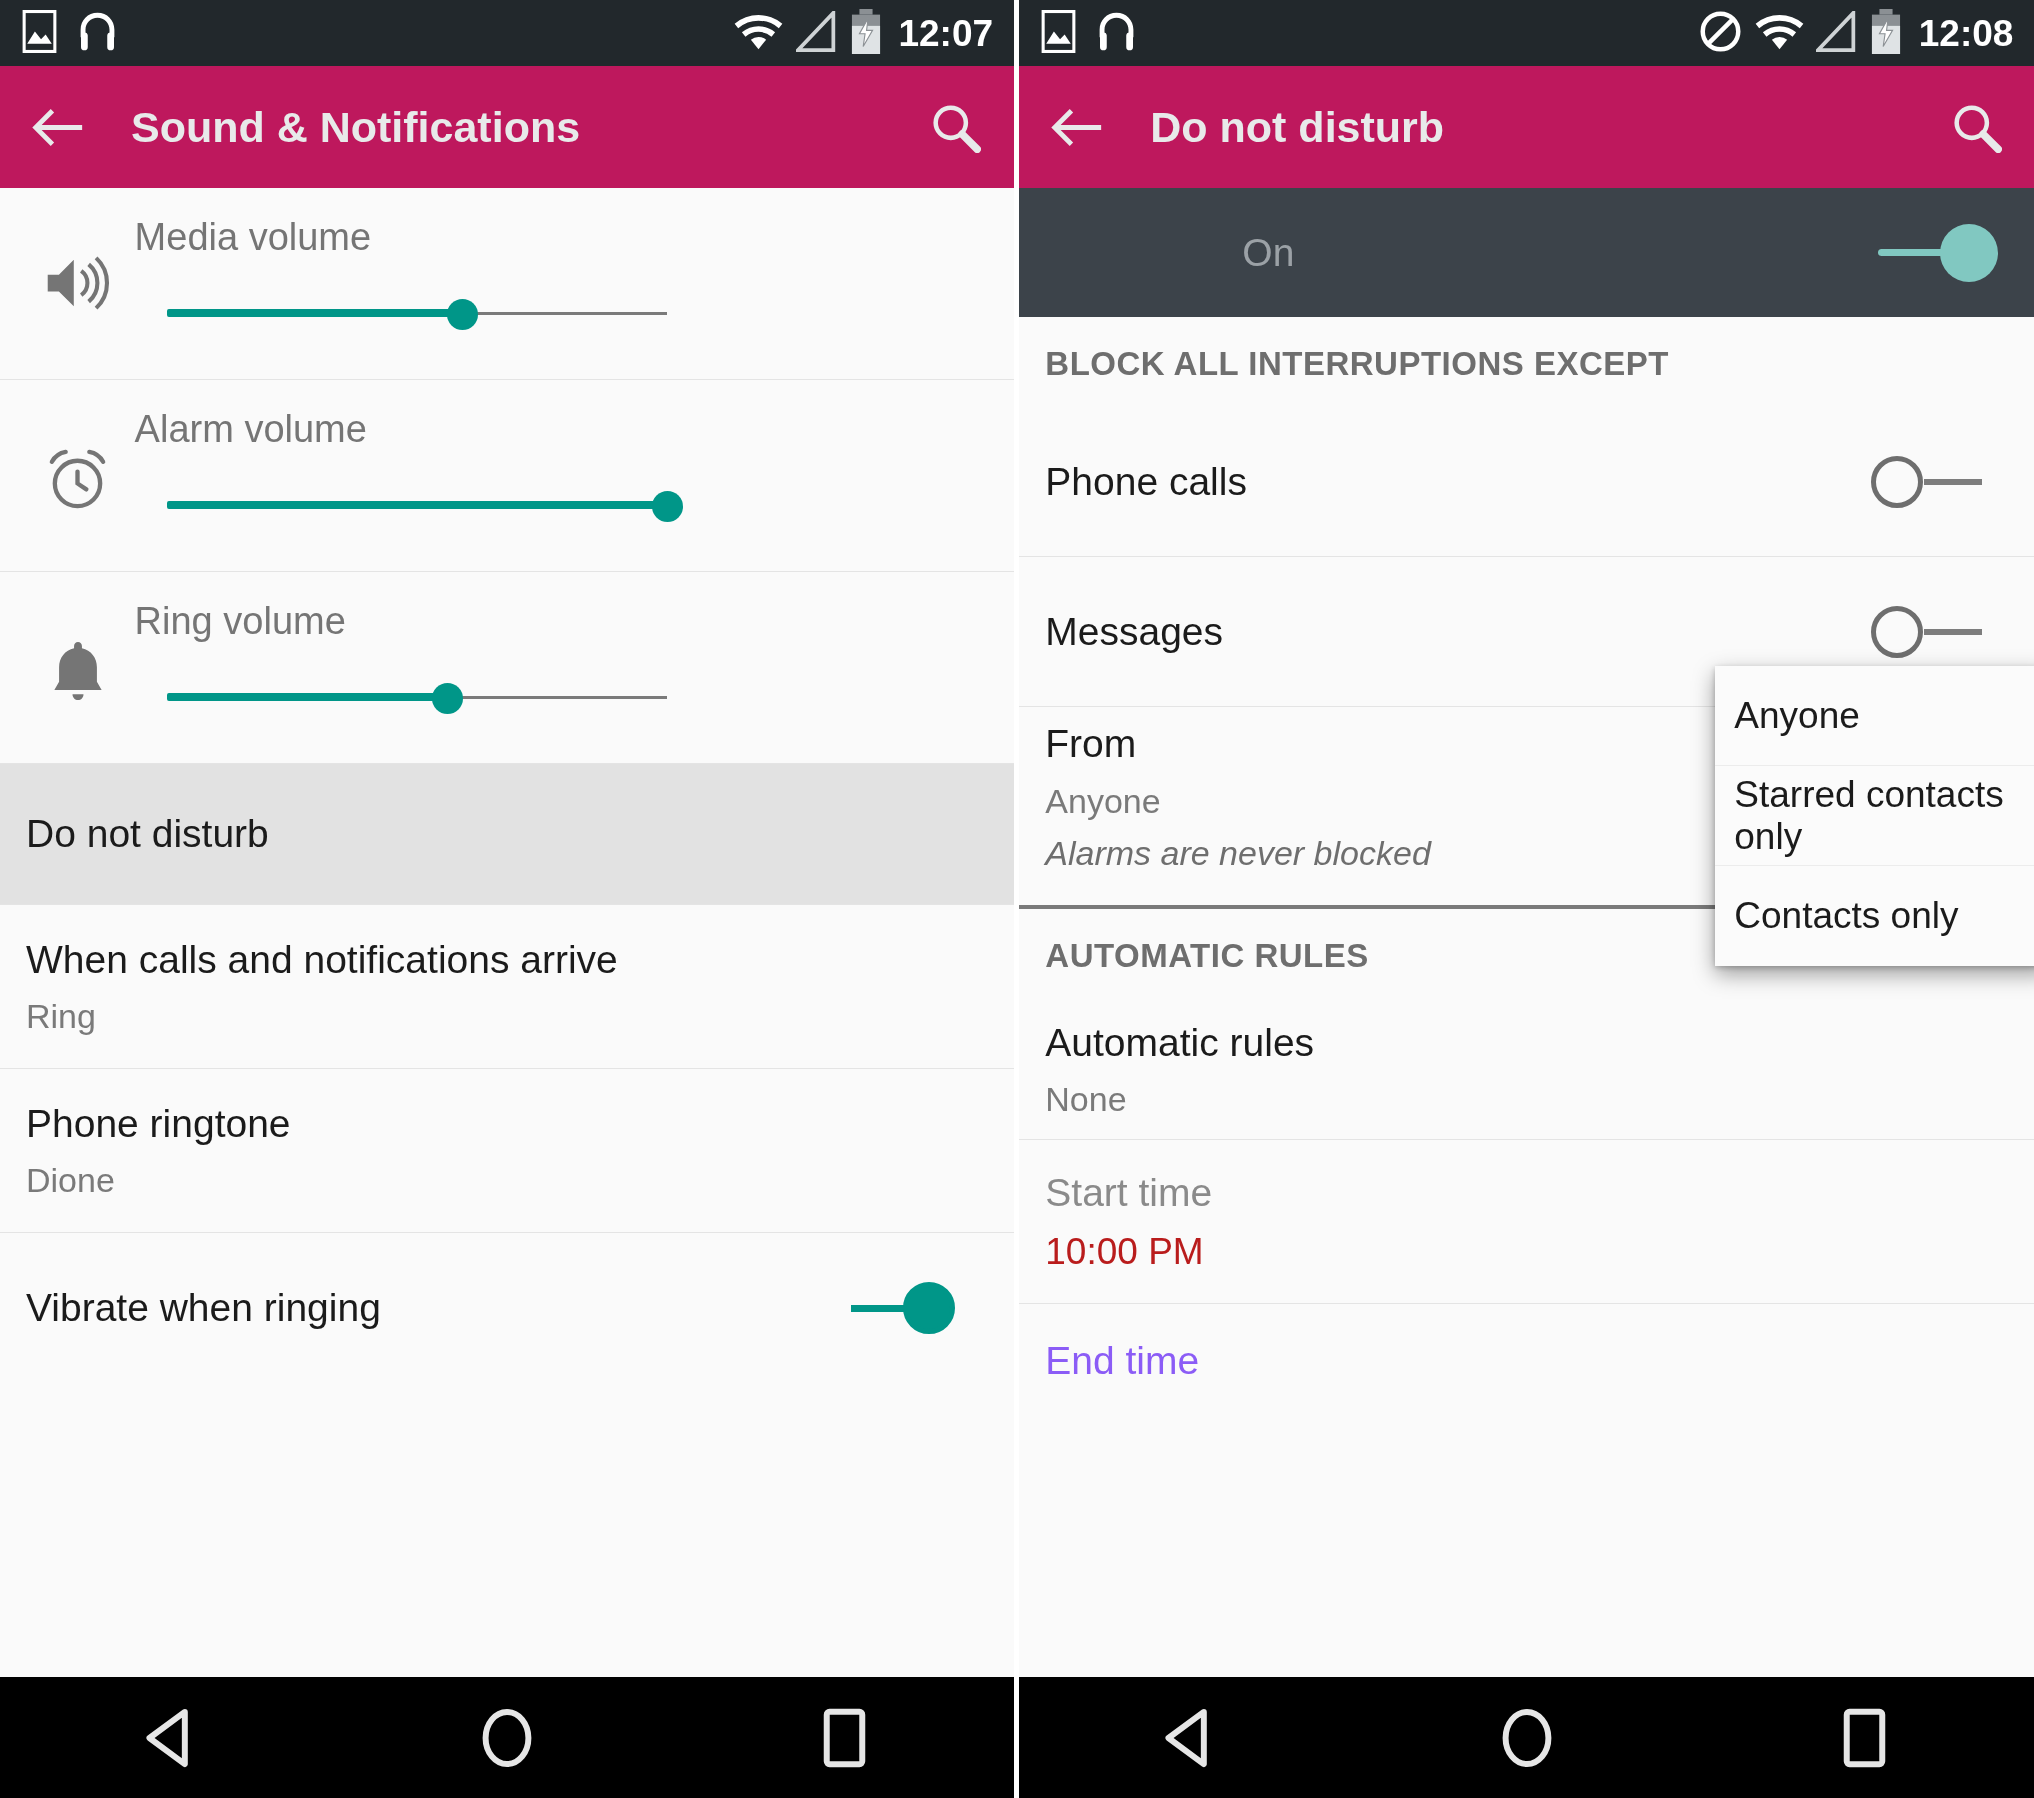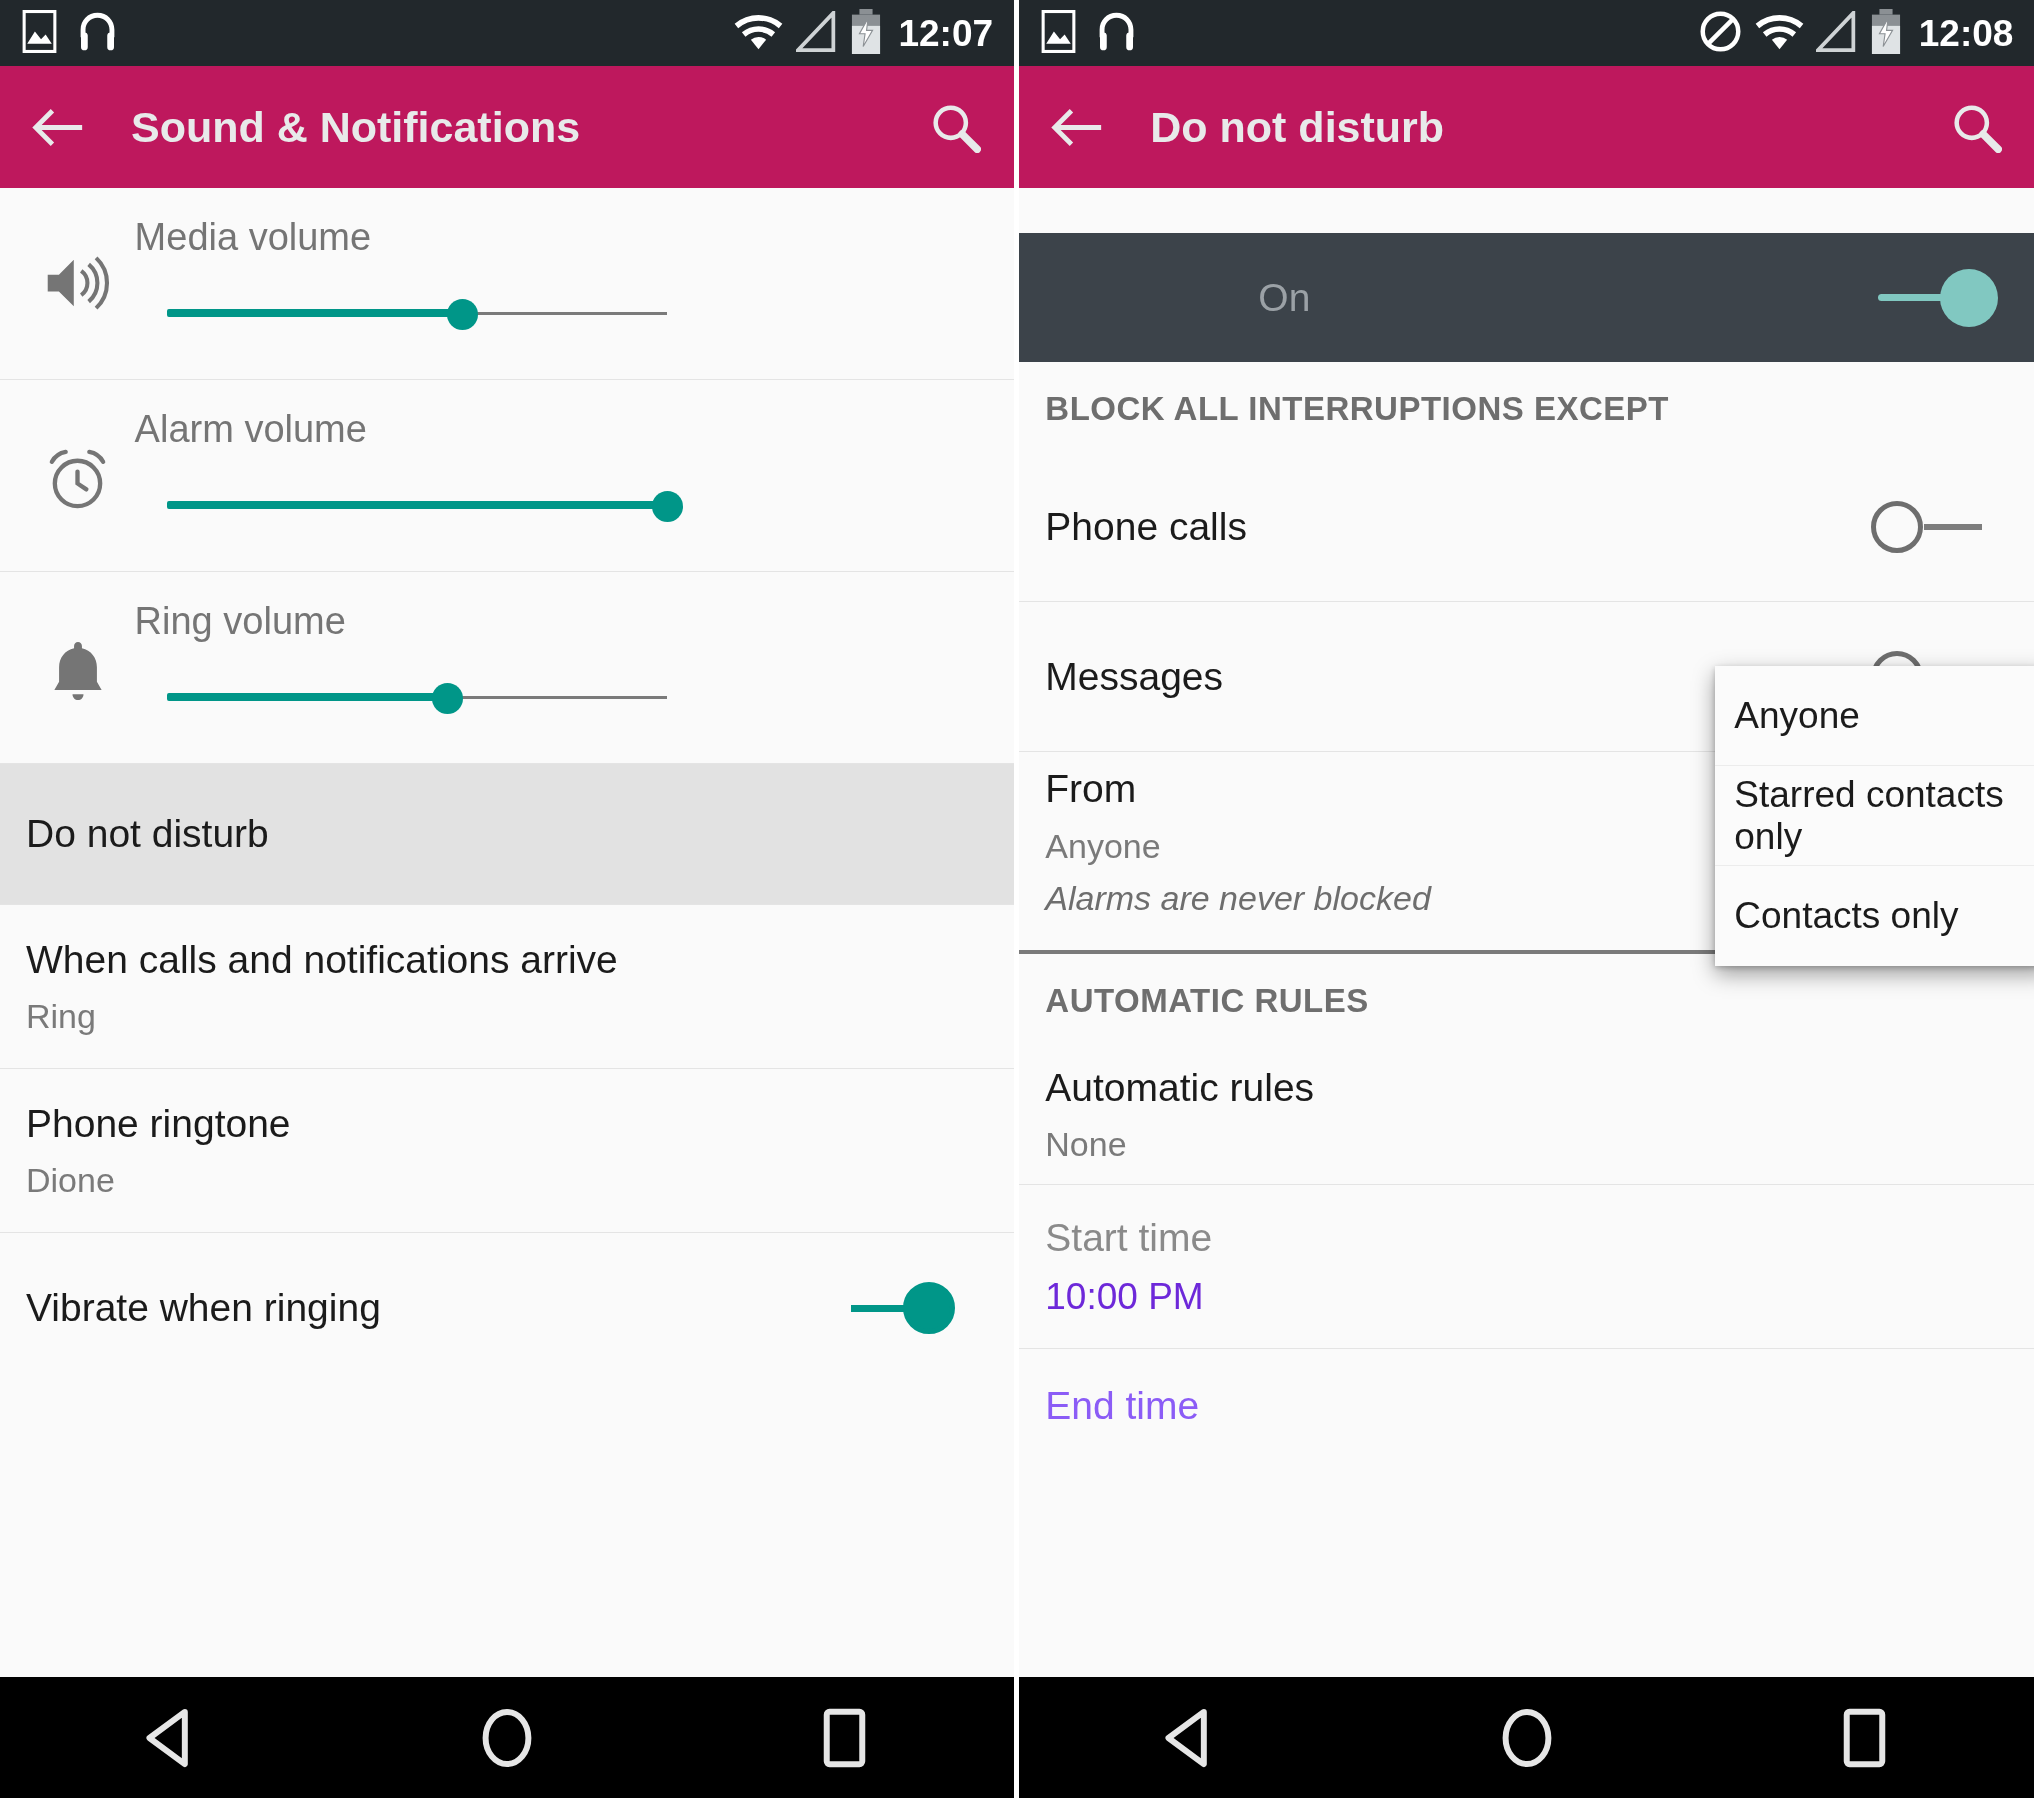--- a/index.html
+++ b/index.html
@@ -84,21 +84,21 @@
   .sw .bar { position:absolute; top:23.4px; width:58px; height:6.6px; background:#7d7d7d; right:0; }
   .sw .knob { position:absolute; top:0px; left:0px; width:52px; height:52px;
               border-radius:50%; border:5.6px solid #6e6e6e; background:transparent;
               box-sizing:border-box; }
   .sw.on .bar { background:#009688; left:0; right:auto; }
   .sw.on .knob { left:52px; background:#009688; border-color:#009688; }
 
   
   .on-strip {
     height:129px; background:#3c434a; display:flex; align-items:center;
-    justify-content:space-between; padding:0 32px 0 16px; position:relative;margin-top:45px;
+    justify-content:space-between; padding:0 32px 0 0; position:relative;
   }
   .on-strip .on-lbl { font-size:39px; color:#9ba1a6; margin-left:223px; }
   .sw-teal { position:relative; width:124px; height:58px; flex:0 0 124px; }
   .sw-teal .bar { position:absolute; top:25px; left:0; width:67px; height:7.5px;
                   background:#81c8c1; border-radius:3.7px; }
   .sw-teal .knob { position:absolute; top:0; left:62px; width:58px; height:58px;
                    border-radius:50%; background:#81c8c1; }
 
   .section-head { font-size:33px; color:#6e6e6e; font-weight:bold;
                   letter-spacing:0.5px; padding:28px 26px 24px 26px; background:#fafafa; }
@@ -395,21 +395,21 @@
 
       <div class="section-head thickline">AUTOMATIC RULES</div>
 
       <div class="row text-row" style="min-height:141px">
         <div class="t1">Automatic rules</div>
         <div class="t2">None</div>
       </div>
 
       <div class="row text-row tall">
         <div class="t1" style="color:#8a8a8a">Start time</div>
-        <div class="t2" style="color:#6d28d9;font-size:37px">10:00 PM</div>
+        <div class="t2" style="color:#b91c1c;font-size:37px">10:00 PM</div>
       </div>
 
       <div class="row text-row noline">
         <div class="t1" style="color:#8b5cf6">End time</div>
       </div>
     </div>
 
     <div class="dropdown">
       <div class="dd-item">Anyone</div>
       <div class="dd-item">Starred contacts only</div>

